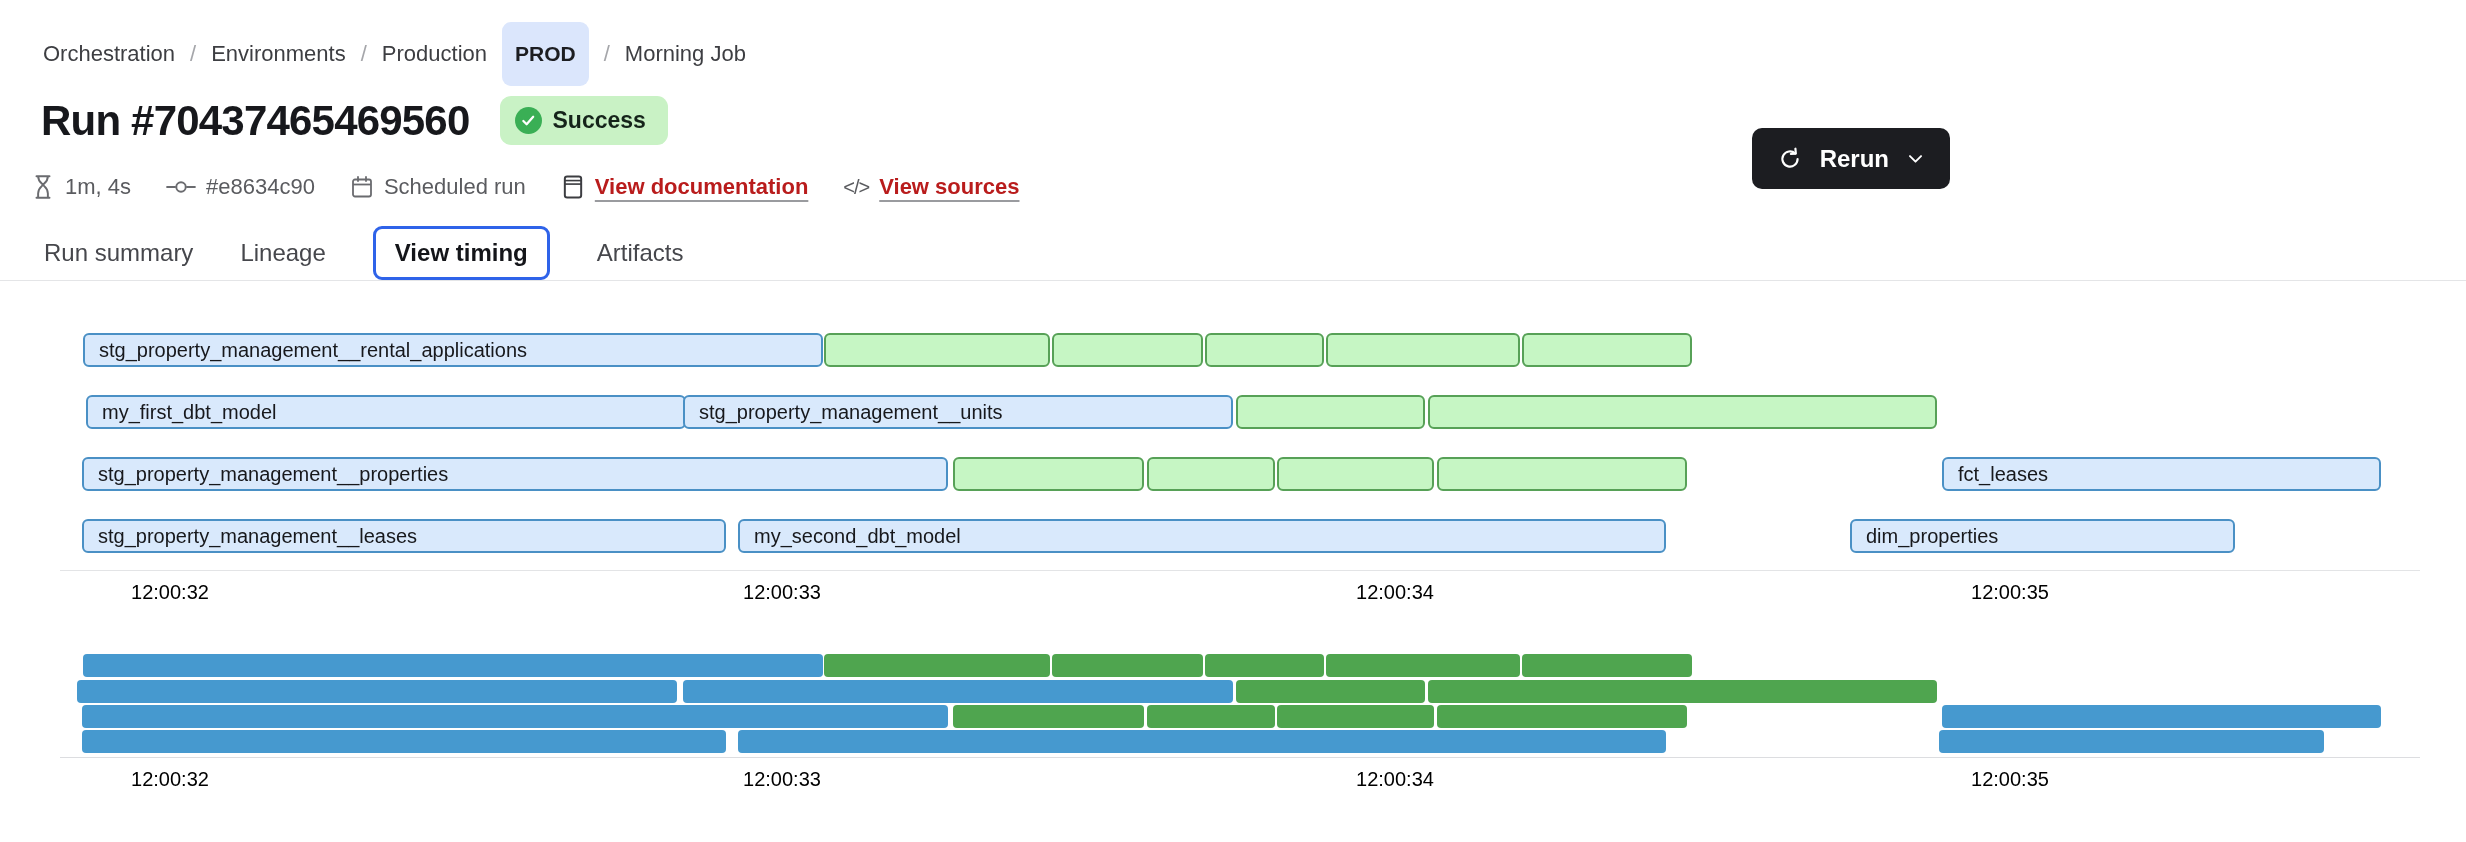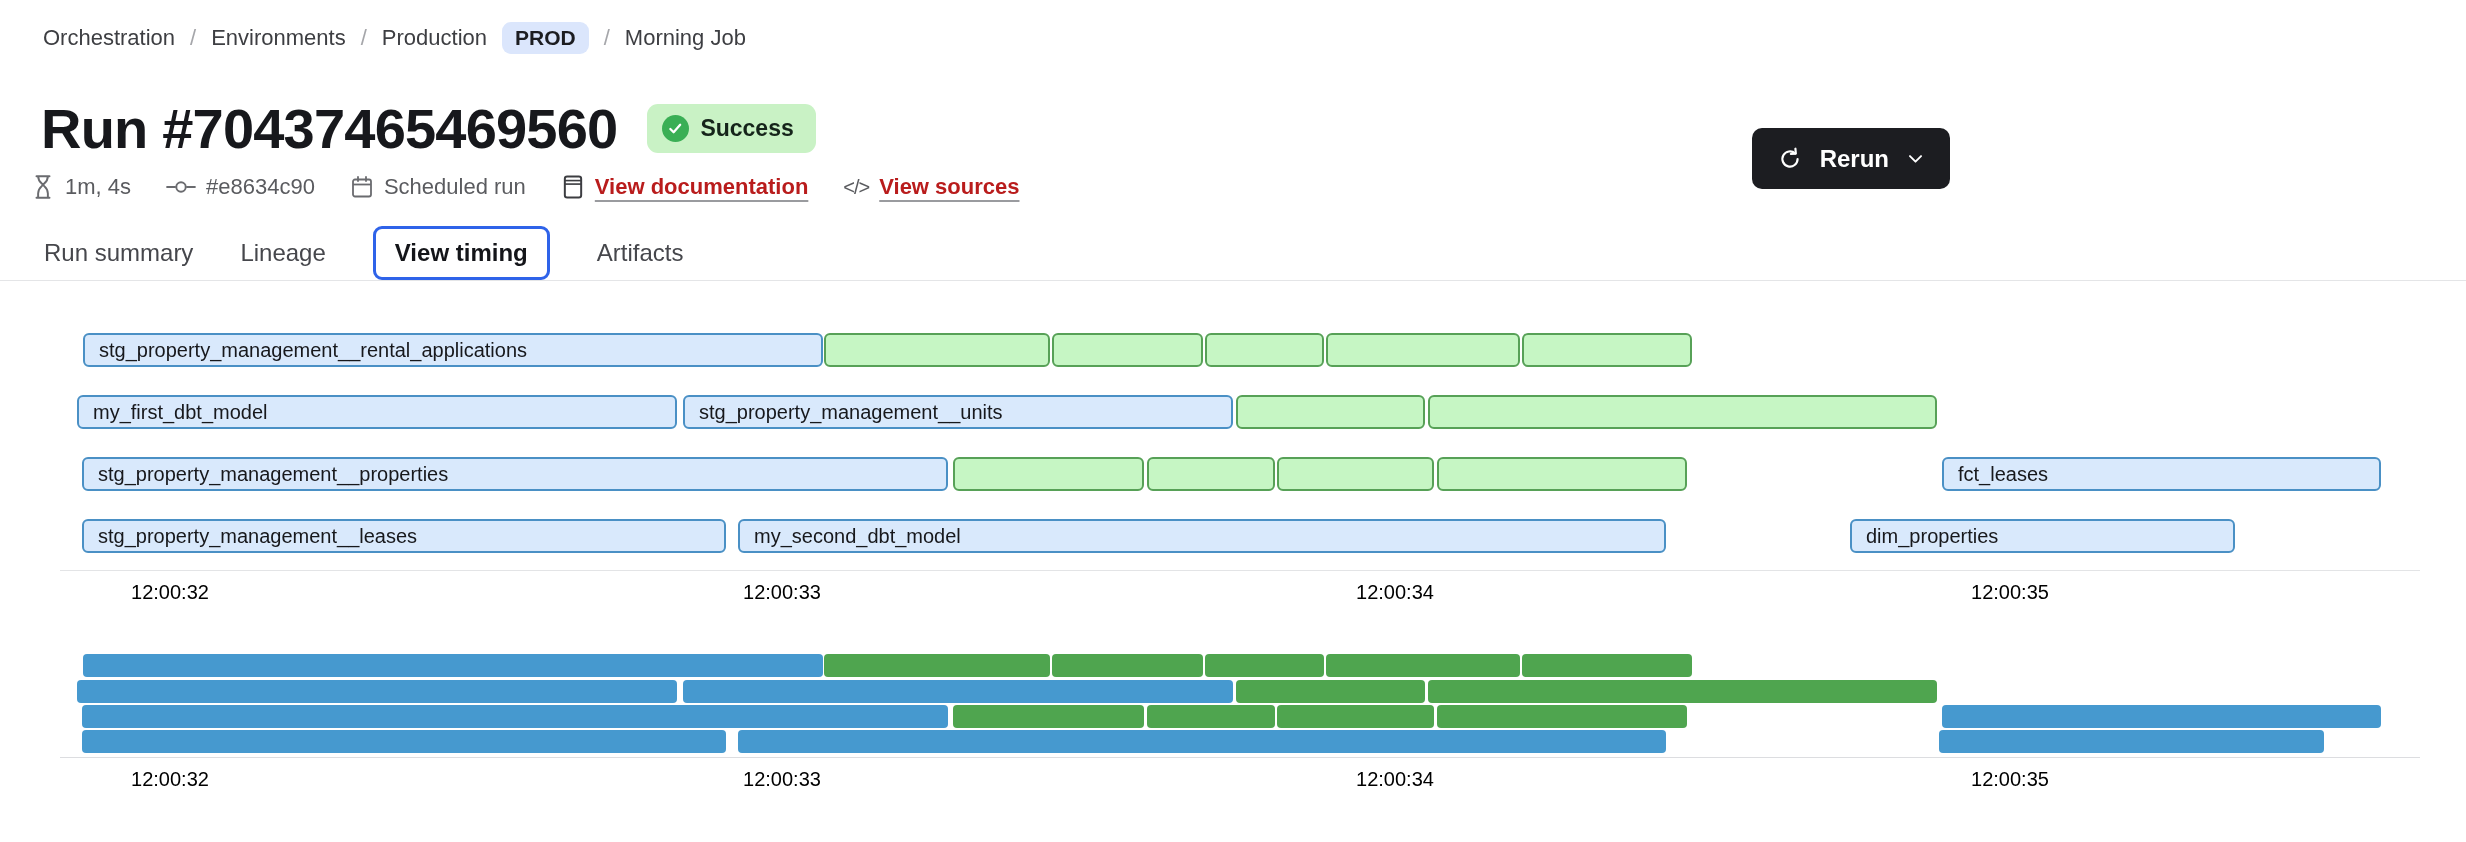--- a/index.html
+++ b/index.html
@@ -6,25 +6,25 @@
   html,body { width:2466px; height:842px; background:#ffffff;
     font-family:"Liberation Sans", sans-serif; color:#1b1c20; overflow:hidden; }
   .page { position:relative; width:1992px; height:842px; }
 
   
   .breadcrumb { position:absolute; left:43px; top:22px; display:flex; align-items:center;
     gap:15px; font-size:22px; color:#3d3e42; }
   .crumb { cursor:pointer; }
   .crumb-sep { color:#a5a6aa; }
   .env-badge { background:var(--prod_badge_bg); color:#1c1d21; font-weight:bold;
-    font-size:21px; padding:4px 13px; border-radius:9px; }
+    font-size:21px; padding:20px 13px; border-radius:9px; }
 
   
   .title-row { position:absolute; left:41px; top:96px; display:flex; align-items:center; gap:30px; }
-  .run-title { font-size:56px; font-weight:bold; letter-spacing:-0.8px; color:#17181c; }
+  .run-title { font-size:42px; font-weight:bold; letter-spacing:-0.8px; color:#17181c; }
   .status-badge { background:var(--success_bg); border-radius:11px; padding:11px 22px 11px 15px;
     display:flex; align-items:center; gap:11px; font-size:23px; font-weight:bold; color:#15241a; }
   .check-circle { width:27px; height:27px; border-radius:50%; background:var(--success_check);
     display:flex; align-items:center; justify-content:center; }
   .check-circle svg { width:15px; height:15px; }
 
   
   .rerun-btn { position:absolute; right:42px; top:128px; height:61px; background:var(--dark_btn);
     border-radius:10px; display:flex; align-items:center; gap:17px; padding:0 25px;
     color:#ffffff; font-size:24px; font-weight:bold; cursor:pointer; border:none; }
@@ -154,21 +154,21 @@
   <div class="tabs-divider"></div>
 
   <div class="main-chart">
     <div id="main-bars">
         <div class="gbar blue" style="left: 83px; top: 0px; width: 740px;">stg_property_management__rental_applications</div>
         <div class="gbar green" style="left: 824px; top: 0px; width: 226px;"></div>
         <div class="gbar green" style="left: 1052px; top: 0px; width: 151px;"></div>
         <div class="gbar green" style="left: 1205px; top: 0px; width: 119px;"></div>
         <div class="gbar green" style="left: 1326px; top: 0px; width: 194px;"></div>
         <div class="gbar green" style="left: 1522px; top: 0px; width: 170px;"></div>
-        <div class="gbar blue" style="left: 77px; top: 62px; width: 600px;">my_first_dbt_model</div>
+        <div class="gbar blue" style="left: 86px; top: 62px; width: 600px;">my_first_dbt_model</div>
         <div class="gbar blue" style="left: 683px; top: 62px; width: 550px;">stg_property_management__units</div>
         <div class="gbar green" style="left: 1236px; top: 62px; width: 189px;"></div>
         <div class="gbar green" style="left: 1428px; top: 62px; width: 509px;"></div>
         <div class="gbar blue" style="left: 82px; top: 124px; width: 866px;">stg_property_management__properties</div>
         <div class="gbar green" style="left: 953px; top: 124px; width: 191px;"></div>
         <div class="gbar green" style="left: 1147px; top: 124px; width: 128px;"></div>
         <div class="gbar green" style="left: 1277px; top: 124px; width: 157px;"></div>
         <div class="gbar green" style="left: 1437px; top: 124px; width: 250px;"></div>
         <div class="gbar blue" style="left: 1942px; top: 124px; width: 439px;">fct_leases</div>
         <div class="gbar blue" style="left: 82px; top: 186px; width: 644px;">stg_property_management__leases</div>

